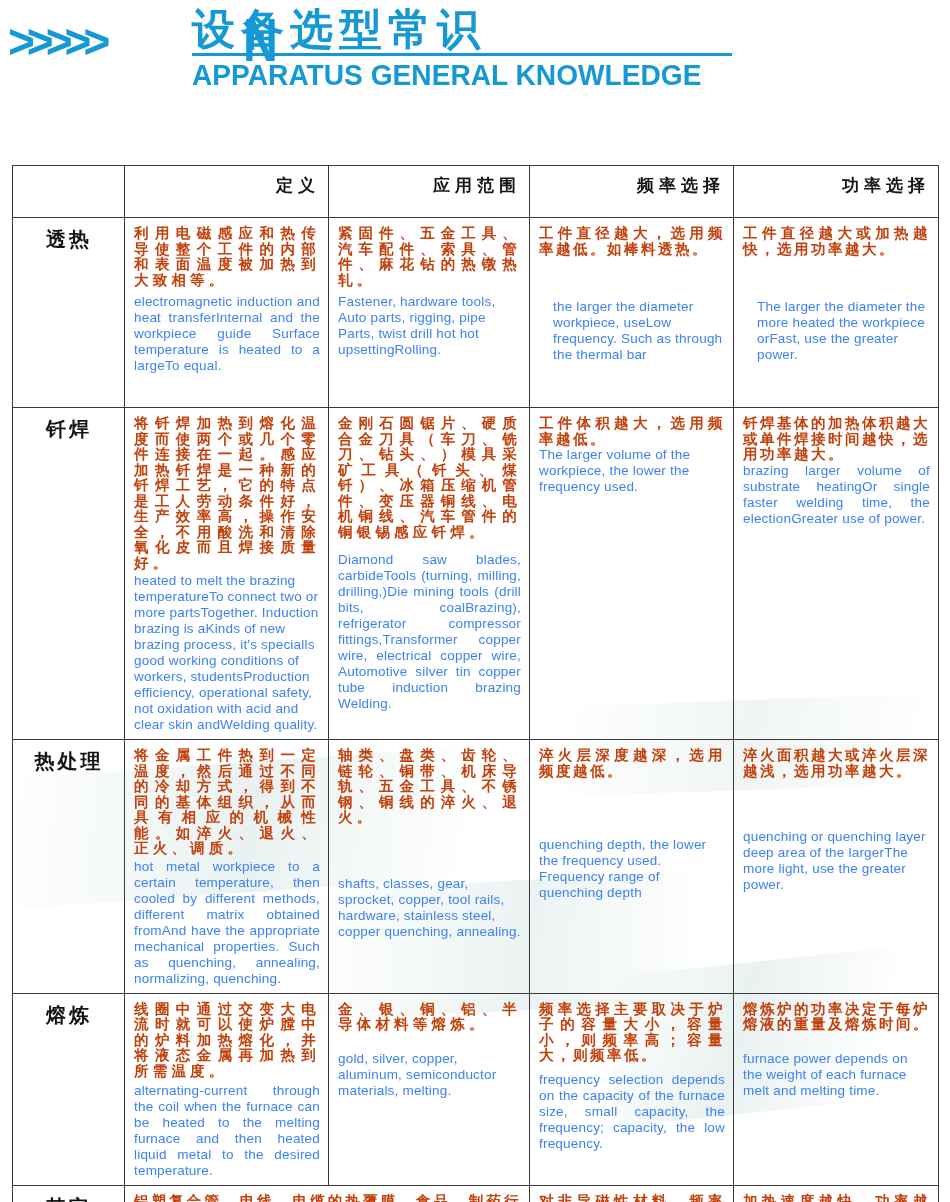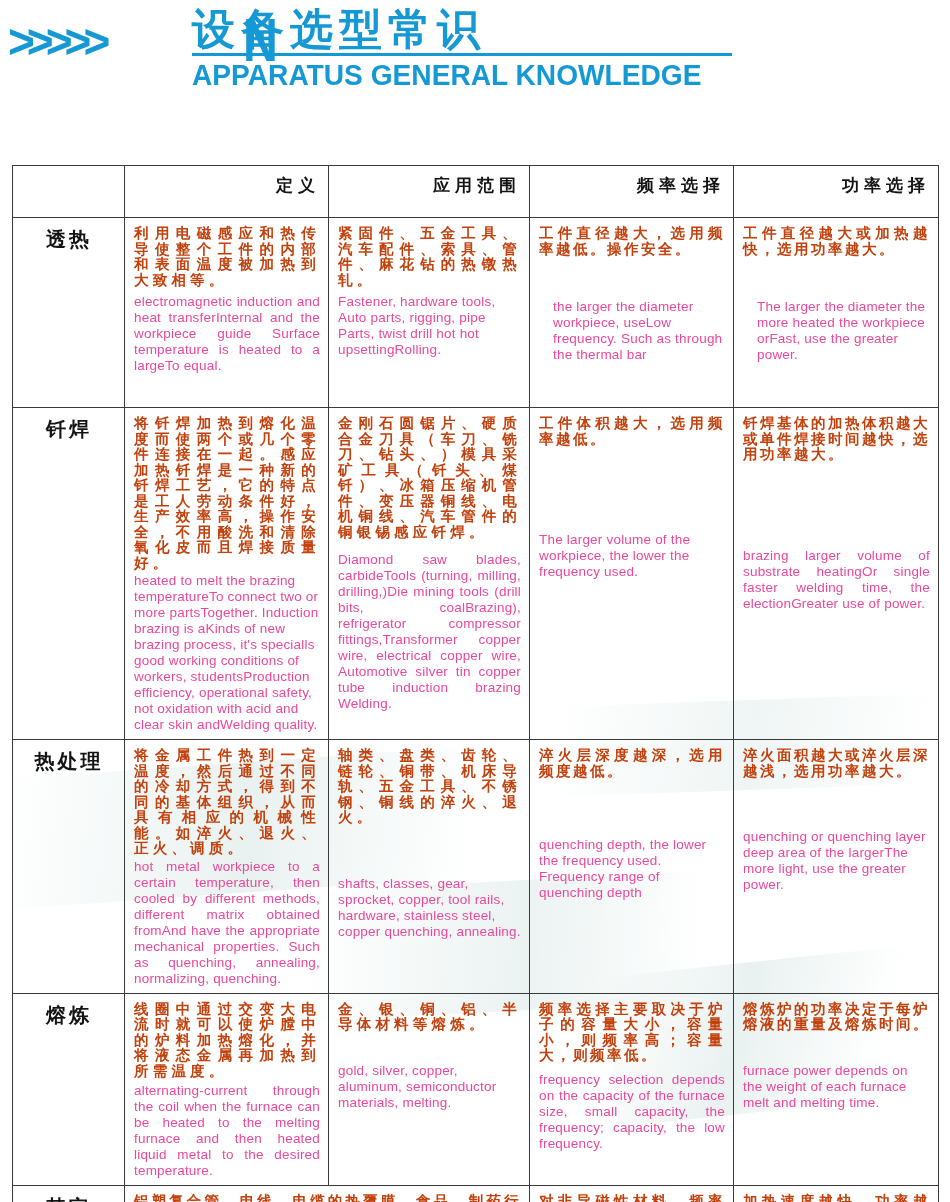--- a/index.html
+++ b/index.html
@@ -69,28 +69,28 @@
     font-size:20px; font-weight:bold; letter-spacing:3px; color:#141414;
   }
   .cn {
     font-size:14.5px; font-weight:bold; color:#c2410c;
     line-height:15.5px; letter-spacing:4.2px;
     text-align:justify; text-justify:inter-character;
   }
   .cn.tight { letter-spacing:2.5px; }
   .cn.center { }
   .en {
-    font-size:13.5px; color:#ec4899; line-height:16px;
+    font-size:13.5px; color:#3b82f6; line-height:16px;
     letter-spacing:.2px; text-align:left;
   }
   .en.just { text-align:justify; }
   
   .g2{margin-top:2px;} .g4{margin-top:4px;} .g6{margin-top:6px;} .g8{margin-top:8px;}
-  .g12{margin-top:12px;} .g30{margin-top:30px;} .g42{margin-top:42px;margin-left:8px;}
-  .g50{margin-top:50px;} .g58{margin-top:58px;} .g85{margin-top:85px;}
+  .g12{margin-top:12px;} .g30{margin-top:18px;} .g42{margin-top:42px;margin-left:8px;}
+  .g50{margin-top:50px;} .g58{margin-top:58px;} .g85{}
 
   :root { --accent:#1599d5; }
 </style>
 </head>
 <body>
 
 <div class="wm wm1"></div>
 <div class="wm wm2"></div>
 <div class="wm wm3"></div>
 <div class="wm wm4"></div>
@@ -127,21 +127,21 @@
     <td class="rowlabel">透热</td>
     <td>
       <div class="cn">利用电磁感应和热传导使整个工件的内部和表面温度被加热到大致相等。</div>
       <div class="en just g6">electromagnetic induction and heat transferInternal and the workpiece guide Surface temperature is heated to a largeTo equal.</div>
     </td>
     <td>
       <div class="cn">紧固件、五金工具、汽车配件、索具、管件、麻花钻的热镦热轧。</div>
       <div class="en g6">Fastener, hardware tools, Auto parts, rigging, pipe Parts, twist drill hot hot upsettingRolling.</div>
     </td>
     <td>
-      <div class="cn tight">工件直径越大，选用频率越低。操作安全。</div>
+      <div class="cn tight">工件直径越大，选用频率越低。如棒料透热。</div>
       <div class="en g42" style="padding-left:6px">the larger the diameter workpiece, useLow frequency. Such as through the thermal bar</div>
     </td>
     <td>
       <div class="cn tight">工件直径越大或加热越快，选用功率越大。</div>
       <div class="en g42" style="padding-left:6px">The larger the diameter the more heated the workpiece orFast, use the greater power.</div>
     </td>
   </tr>
 
   <tr style="height:267px">
     <td class="rowlabel">钎焊</td>

